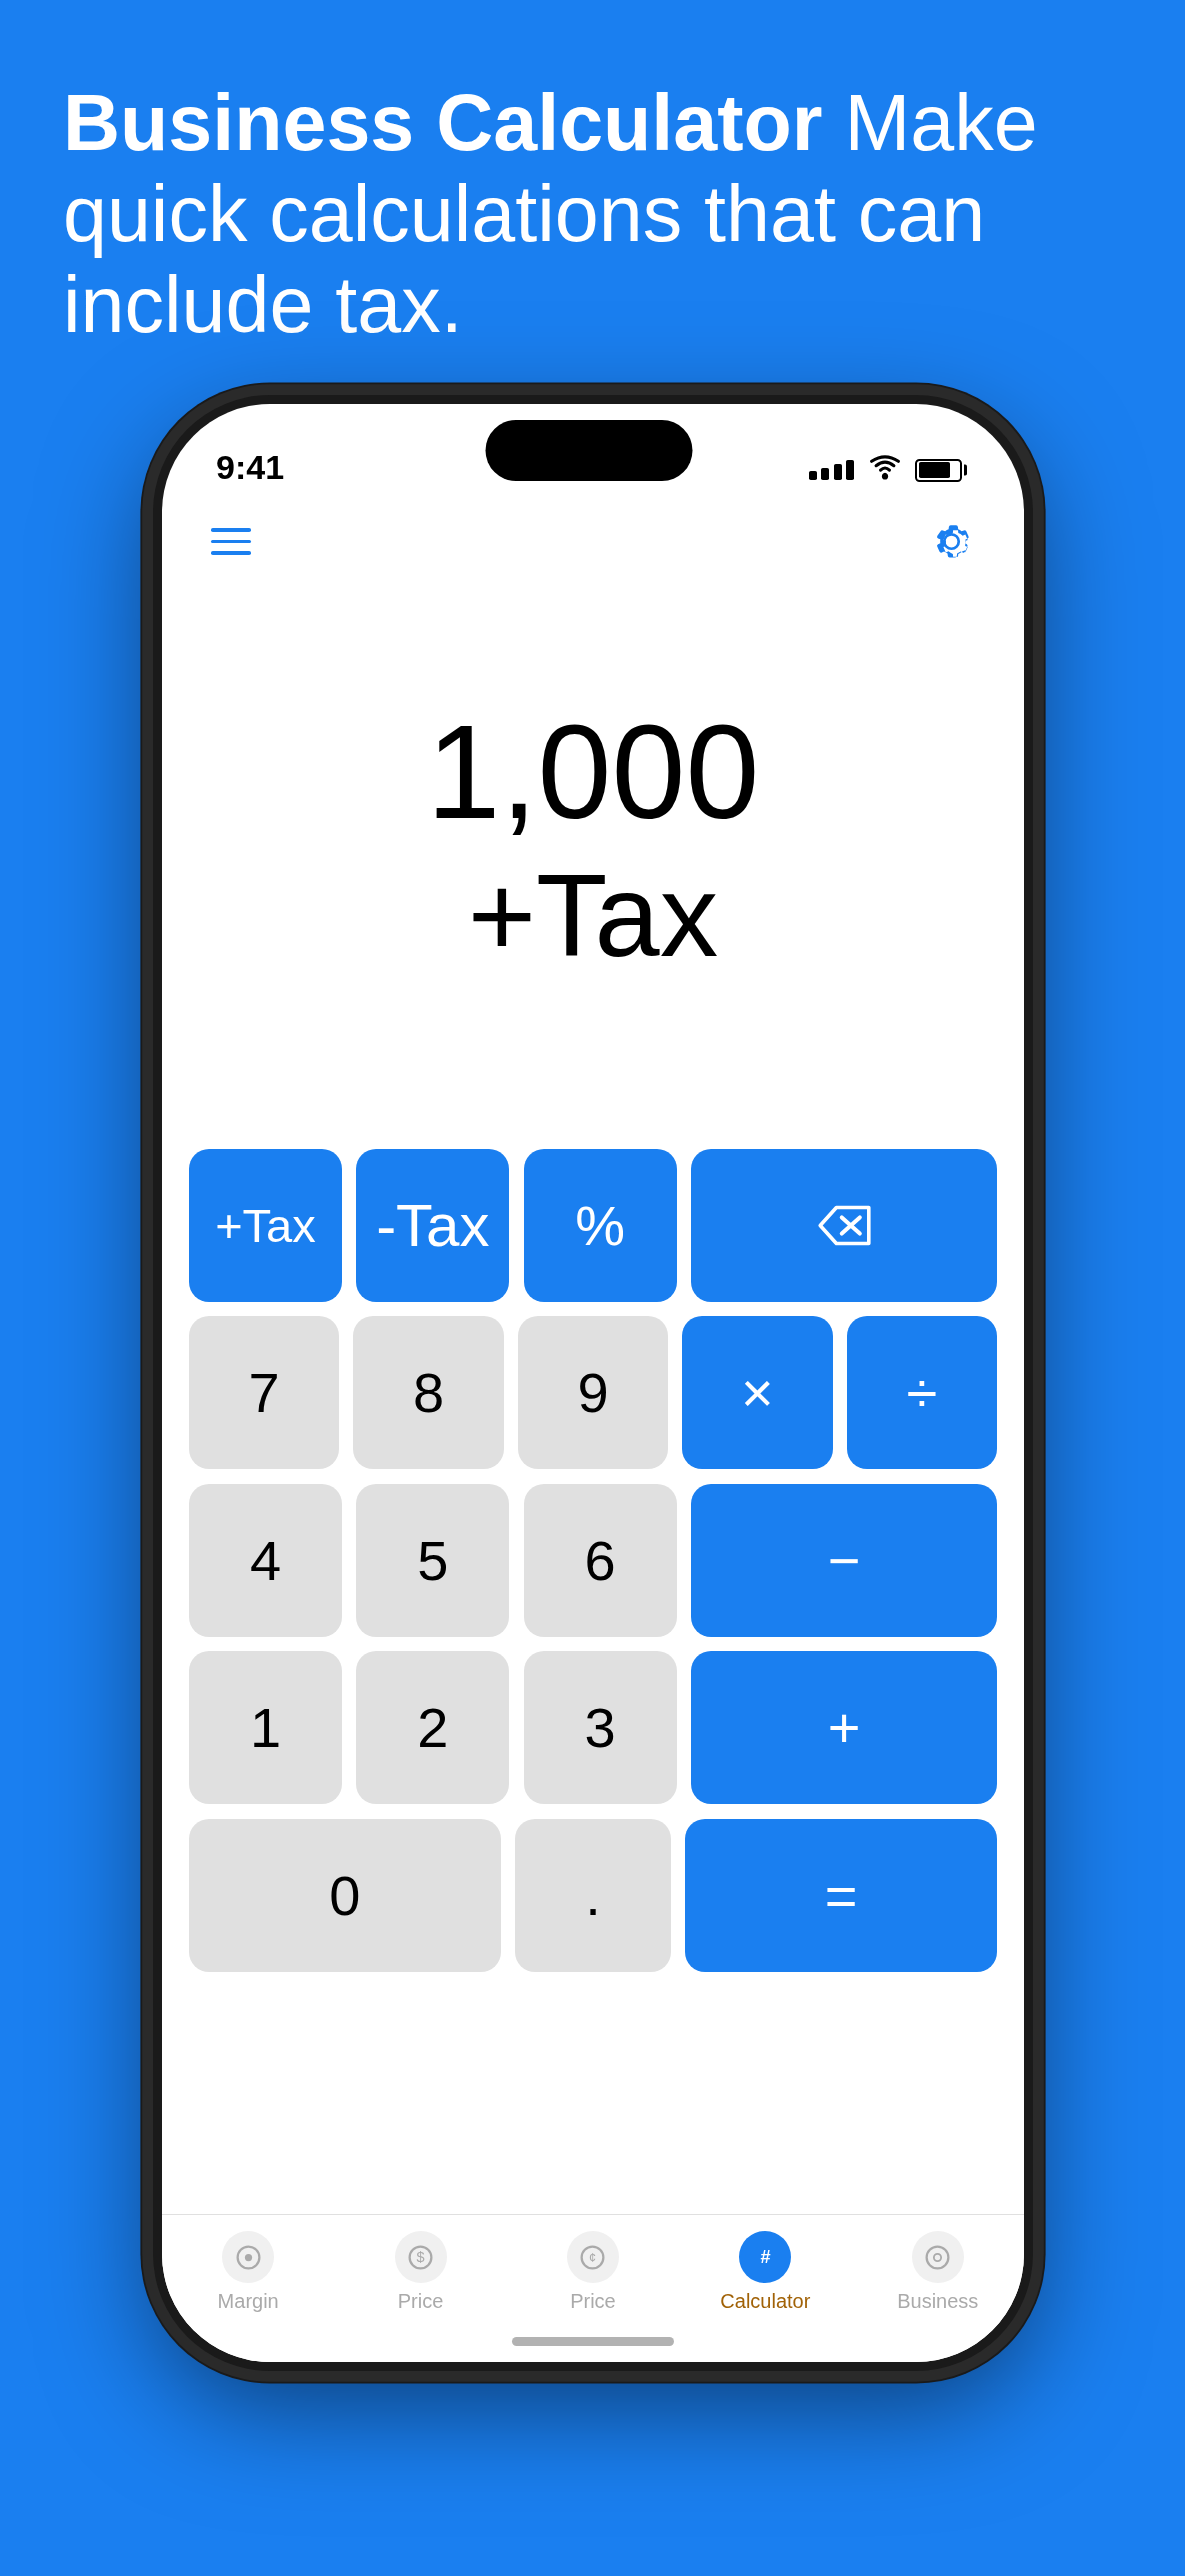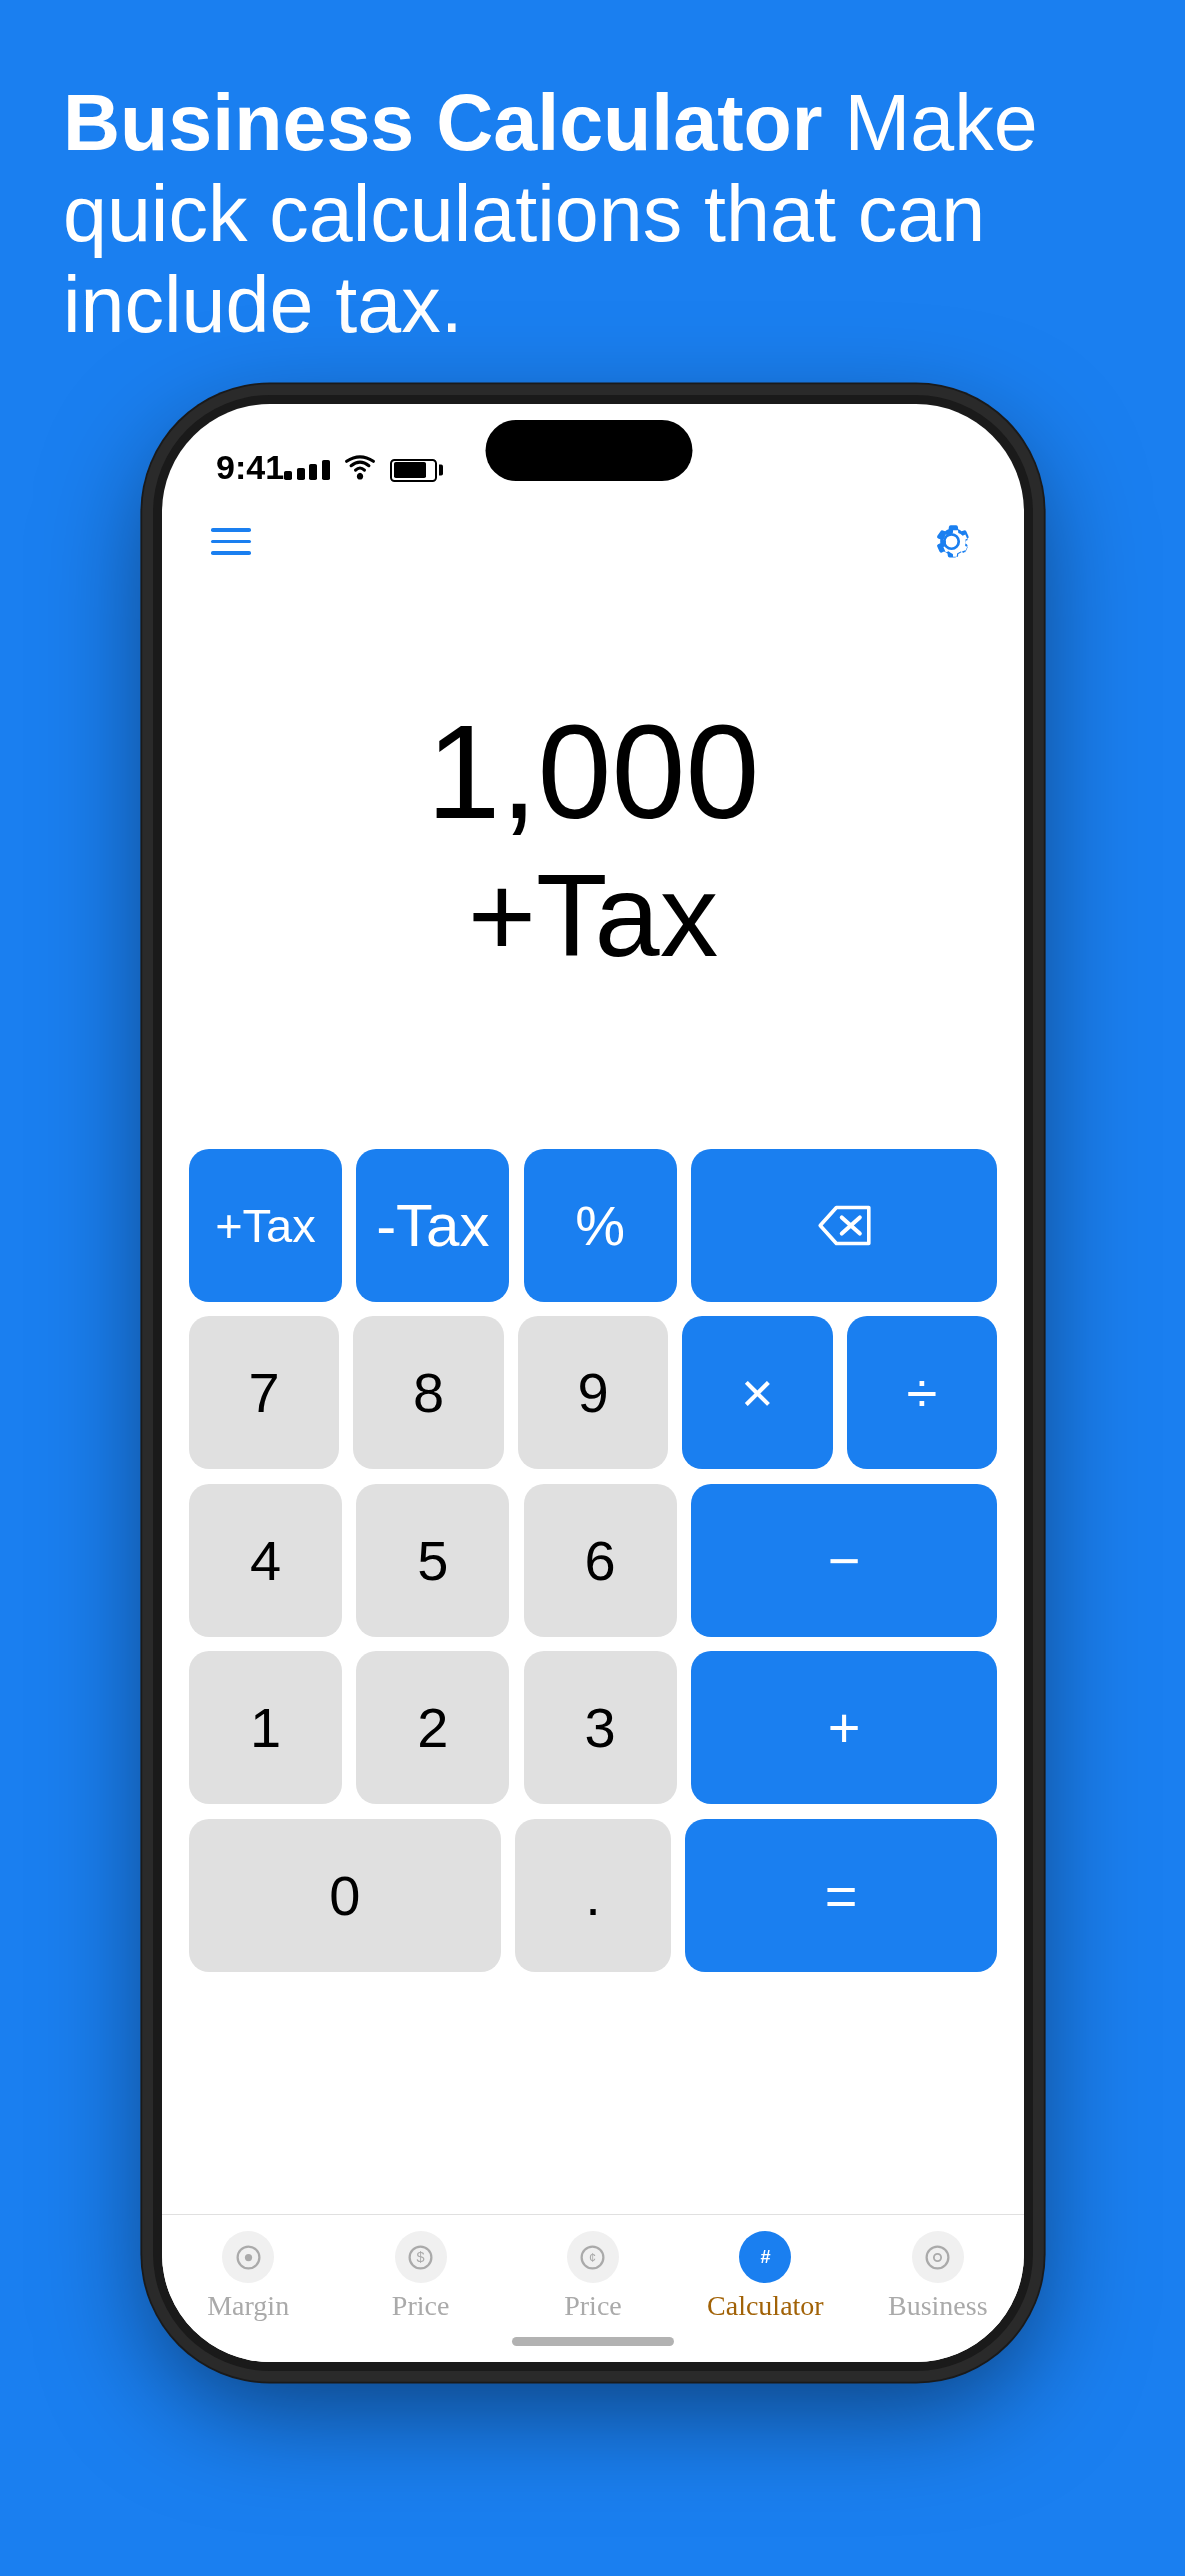--- a/index.html
+++ b/index.html
@@ -90,20 +90,21 @@
       position: absolute;
       top: 0;
       left: 0;
       right: 8px;
       height: 99px;
       display: flex;
       align-items: flex-end;
       padding-bottom: 9px;
       padding-left: 54px;
       padding-right: 54px;
+      justify-content: space-between;
     }
 
     .status-time {
       font-size: 34px;
       font-weight: 600;
       color: #000;
       padding-bottom: 7.2px;
     }
 
     
@@ -349,23 +350,22 @@
       font-size: 27px;
       color: #aaa;
     }
 
     .tab-icon.active {
       background: #1a7ff0;
       color: white;
     }
 
     .tab-label {
-      font-size: 28px;
+      font-size: 20px;
       color: #aaa;
-      font-family: Liberation Serif, serif;
     }
 
     .tab-label.active {
       color: #a16207;
       text-align: right;
     }
 
     
     .home-indicator {
       position: absolute;

